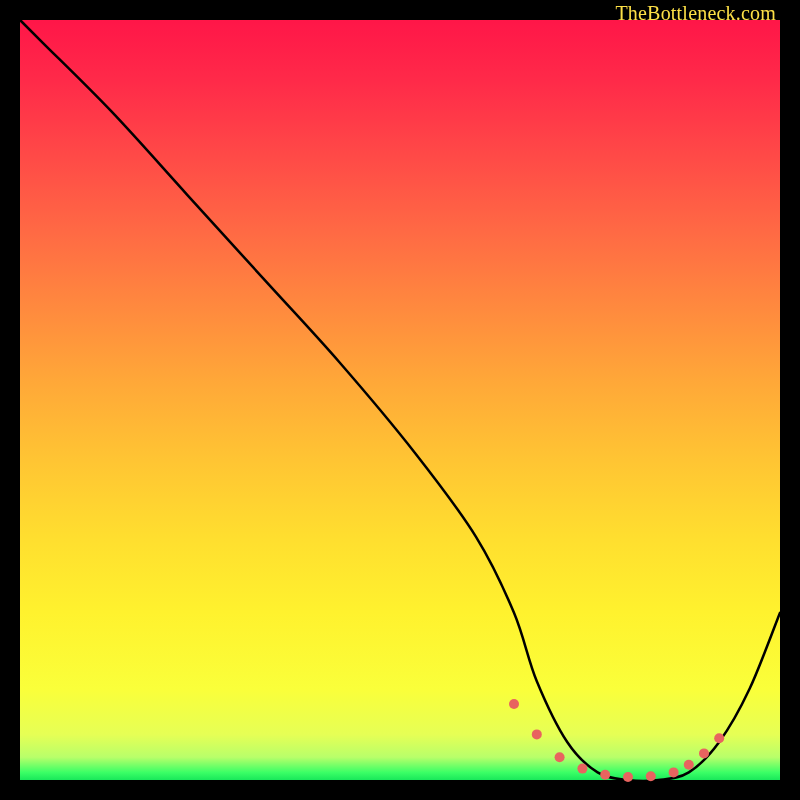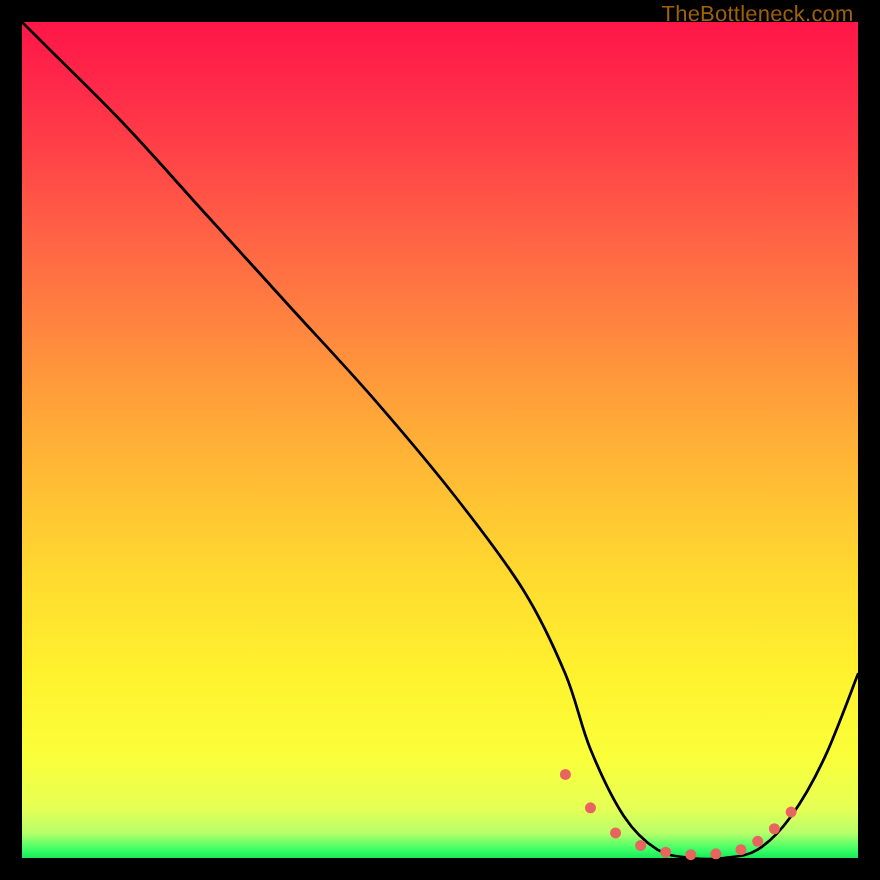--- a/index.html
+++ b/index.html
@@ -40,23 +40,23 @@
       #e6ff55 94%,
       #b8ff6a 97%,
       #3bff66 99%,
       #19e85a 100%
     );
   }
   .watermark {
     position: absolute;
     top: 2px;
     right: 24px;
-    font-family: Liberation Sans, sans-serif;
+    font-family: Liberation Serif, serif;
     font-size: 20px;
-    color: #a16207;
+    color: #fde047;
     letter-spacing: 0.2px;
   }
   svg.curve {
     position: absolute;
     left: 20px;
     top: 20px;
     width: 760px;
     height: 760px;
     overflow: visible;
   }

